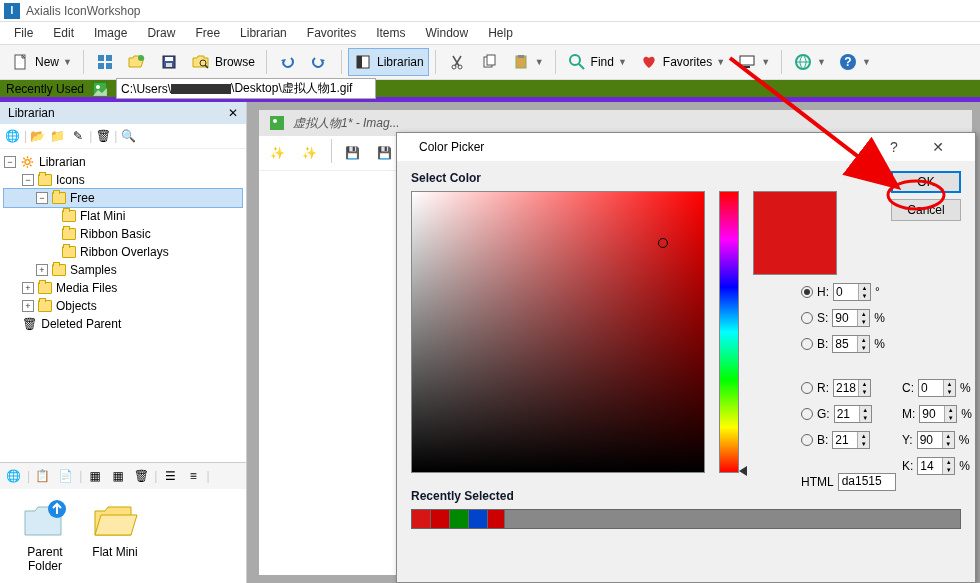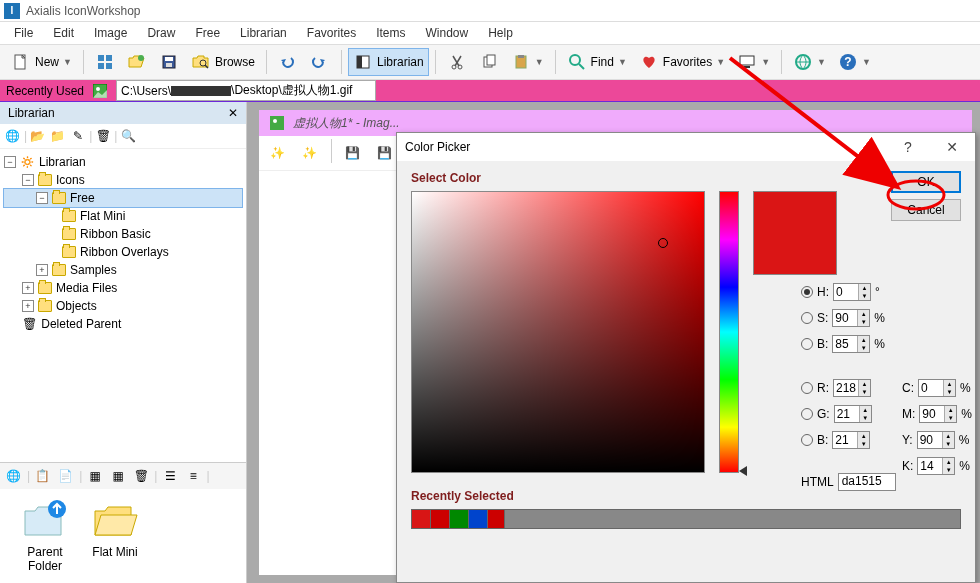--- a/index.html
+++ b/index.html
@@ -18,21 +18,21 @@
 .toolbar { height: 36px; background: #f5f5f5; border-top: 1px solid #ddd; border-bottom: 1px solid #ddd; display: flex; align-items: center; padding: 0 6px; gap: 2px; }
 .tbtn { height: 28px; min-width: 28px; display: flex; align-items: center; justify-content: center; padding: 0 4px; border: 1px solid transparent; background: transparent; cursor: pointer; gap: 4px; position: relative; }
 .tbtn.active { background: #cce3f7; border: 1px solid #7eb4ea; }
 .sep { width: 1px; height: 24px; background: #ccc; margin: 0 4px; }
 .dd { font-size: 9px; color: #666; }
 
 
 .ico { width: 20px; height: 20px; display: inline-flex; align-items: center; justify-content: center; }
 
 
-.recentbar { height: 22px; background: #ec4899; border-bottom: 1px solid #6d28d9; display: flex; align-items: center; padding: 0 6px; gap: 6px; }
+.recentbar { height: 22px; background: #4d7c0f; border-bottom: 5px solid #6d28d9; display: flex; align-items: center; padding: 0 6px; gap: 6px; }
 
 
 .main { display: flex; height: calc(583px - 22px - 22px - 36px - 22px); }
 .sidebar { width: 247px; border-right: 1px solid #ccc; background: #fff; display:flex; flex-direction:column; }
 .side-title { background: #d8e6f2; padding: 4px 8px; display:flex; justify-content:space-between; align-items:center; }
 .side-toolbar { background: #fff; border-bottom:1px solid #eee; padding:3px 4px; display:flex; gap:2px; align-items:center;}
 .side-toolbar .ico { width:18px; height:18px; }
 .tree { flex:1 0 auto; padding: 4px; overflow:auto; }
 .tree-row { display:flex; align-items:center; height:18px; gap:4px; cursor:default; }
 .tree-row.sel { background:#cce3f7; outline:1px solid #7eb4ea; }
@@ -43,30 +43,30 @@
 
 .side-bottom { border-top:1px solid #ccc; }
 .side-bottom-toolbar { background:#f5f5f5; padding:3px 4px; display:flex; gap:3px; align-items:center; }
 .folders-view { padding:10px; display:flex; }
 .folder-big { text-align:center; cursor:pointer; width:70px;}
 .folder-big .pic { width:48px; height:40px; margin:0 auto 6px; position:relative; }
 
 
 .docarea { flex:1; background:#aaa; position:relative; }
 .doc-window { position:absolute; left:12px; top:8px; right:8px; bottom:8px; background:#fff; }
-.doc-title { background:#f0abfc; padding:3px 8px; display:flex; gap:6px; align-items:center; color:#555; font-style:italic;}
+.doc-title { background:#e5e5e5; padding:3px 8px; display:flex; gap:6px; align-items:center; color:#555; font-style:italic;}
 .doc-toolbar { background:#fff; padding:3px 4px; display:flex; gap:2px; border-bottom:1px solid #eee;}
 
 
 .dialog { position:absolute; top:132px; left:396px; width:580px; height:451px; background:#f0f0f0; border:1px solid #888; box-shadow:2px 2px 6px rgba(0,0,0,.3); }
-.dlg-title { height:28px; display:flex; align-items:center; padding:0 8px; justify-content:space-between; background:#fff;}
+.dlg-title { height:28px; display:flex; align-items:center; padding:0 22px; justify-content:space-between; background:#fff;}
 .dlg-right { display:flex; gap:14px; align-items:center; }
 .dlg-close, .dlg-help { width:30px; text-align:center; cursor:pointer; font-size:14px; color:#444; }
 .dlg-body { padding:10px 14px; position:relative; }
-.sect-label { font-weight:bold; color:#7f1d1d; margin-bottom:6px; display:block;}
+.sect-label { font-weight:bold; color:#0f172a; margin-bottom:6px; display:block;}
 
 .picker-row { display:flex; gap:14px; }
 .grad-box { width:294px; height:282px; position:relative; border:1px solid #888;
   background: linear-gradient(to bottom, rgba(0,0,0,0), #000),
               linear-gradient(to right, #fff, #ff0000);
   background-blend-mode: multiply;
 }
 .grad-cursor { position:absolute; width:10px; height:10px; border:1px solid #000; border-radius:50%; top:46px; right:36px; }
 
 .hue-bar { width:20px; height:282px; border:1px solid #888;

